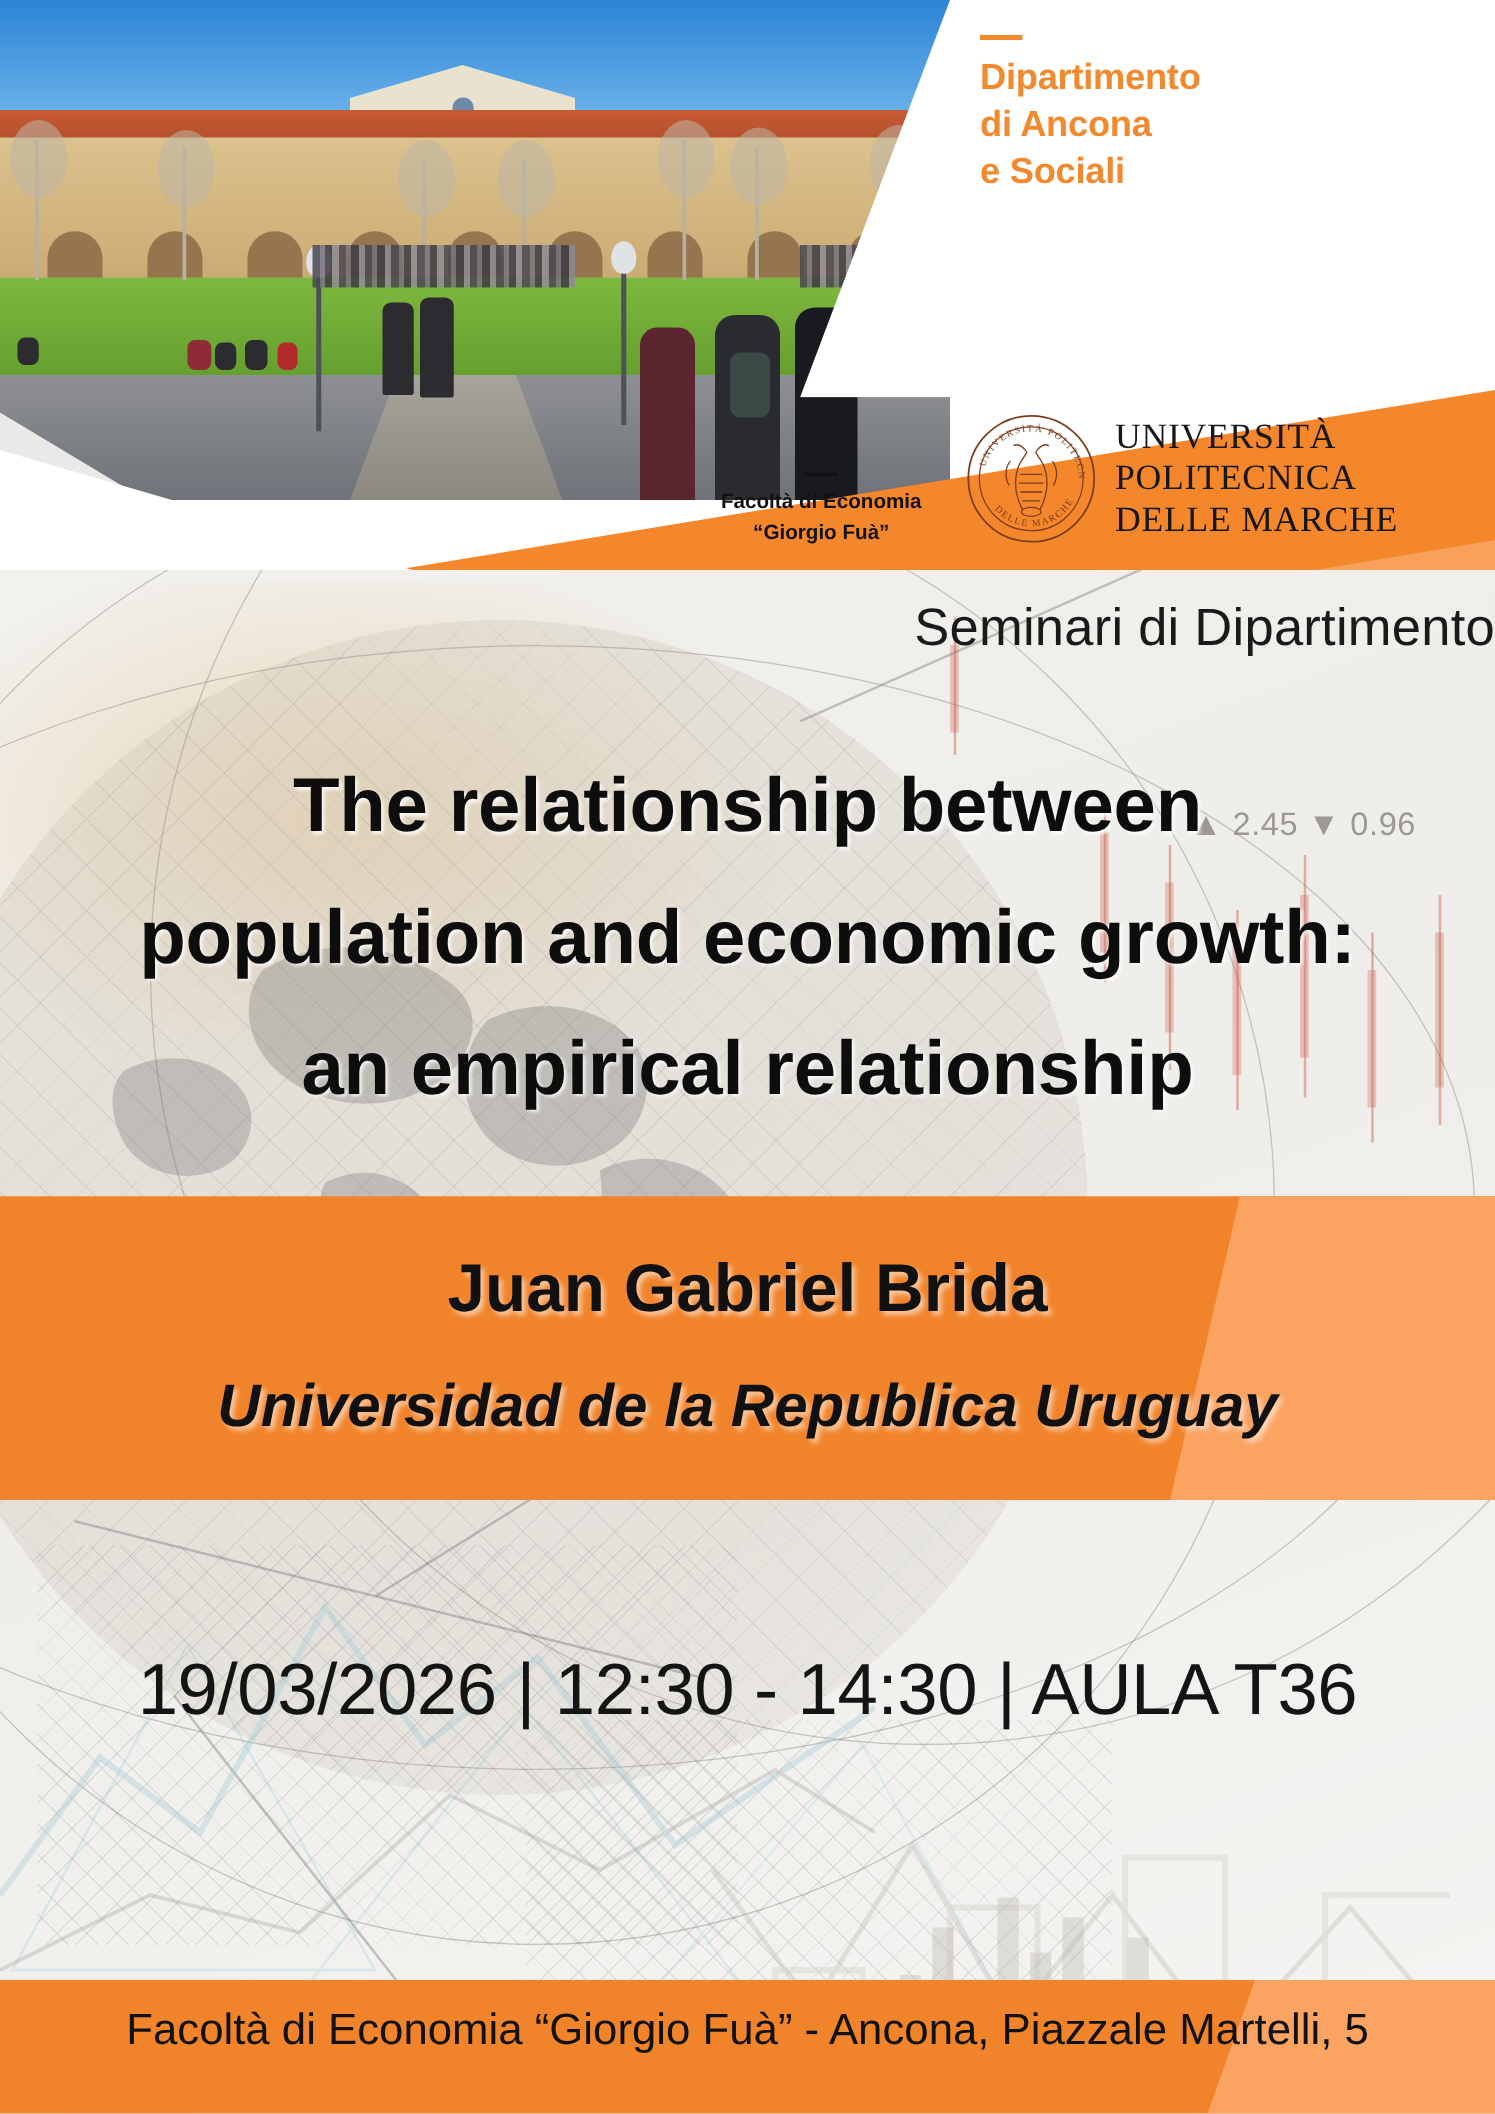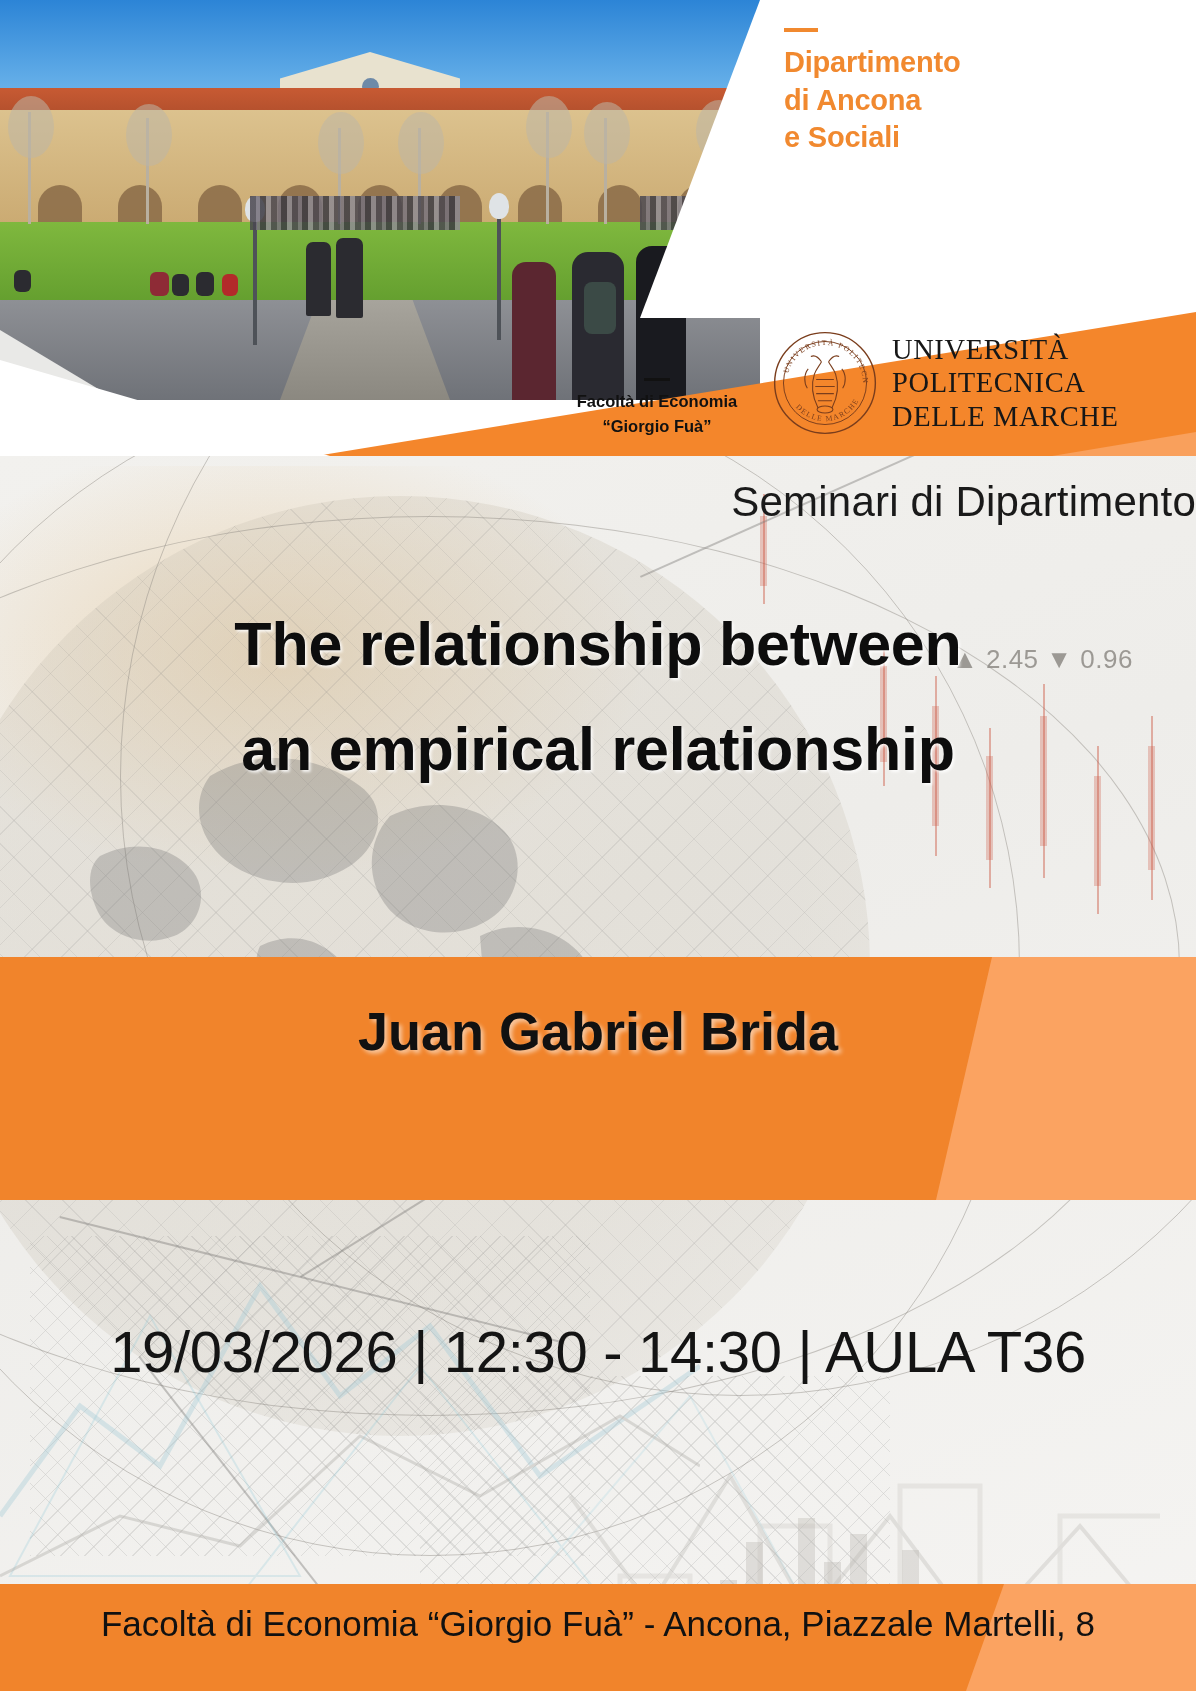--- a/index.html
+++ b/index.html
@@ -446,28 +446,30 @@
     <svg style="position:absolute;left:0;top:760px;width:700px;height:420px;opacity:.35" viewBox="0 0 700 420">
       <polyline points="0,300 80,190 160,250 260,70 340,180 430,110 540,260 700,150" fill="none" stroke="#9fc9d6" stroke-width="5"></polyline>
       <polyline points="0,360 120,300 240,330 360,220 480,280 620,200 700,250" fill="none" stroke="#a7a5a0" stroke-width="3"></polyline>
     </svg>
   </div>
 
   <div class="kicker">Seminari di Dipartimento</div>
 
   <div class="title">
     <span class="ln">The relationship between</span>
+    <span class="ln">population and economic growth:</span>
     <span class="ln">an empirical relationship</span>
   </div>
 
   <div class="speaker-band">
     <div class="light"></div>
   </div>
   <div class="speaker-name">Juan Gabriel Brida</div>
+  <div class="speaker-aff">Universidad de la Republica Uruguay</div>
 
   <div class="when">19/03/2026 | 12:30 - 14:30 | AULA T36</div>
 
   <div class="footer-band">
     <div class="light"></div>
   </div>
-  <div class="footer-text">Facoltà di Economia “Giorgio Fuà” - Ancona, Piazzale Martelli, 8</div>
+  <div class="footer-text">Facoltà di Economia “Giorgio Fuà” - Ancona, Piazzale Martelli, 5</div>
 
 </div>
 
 </body></html>

